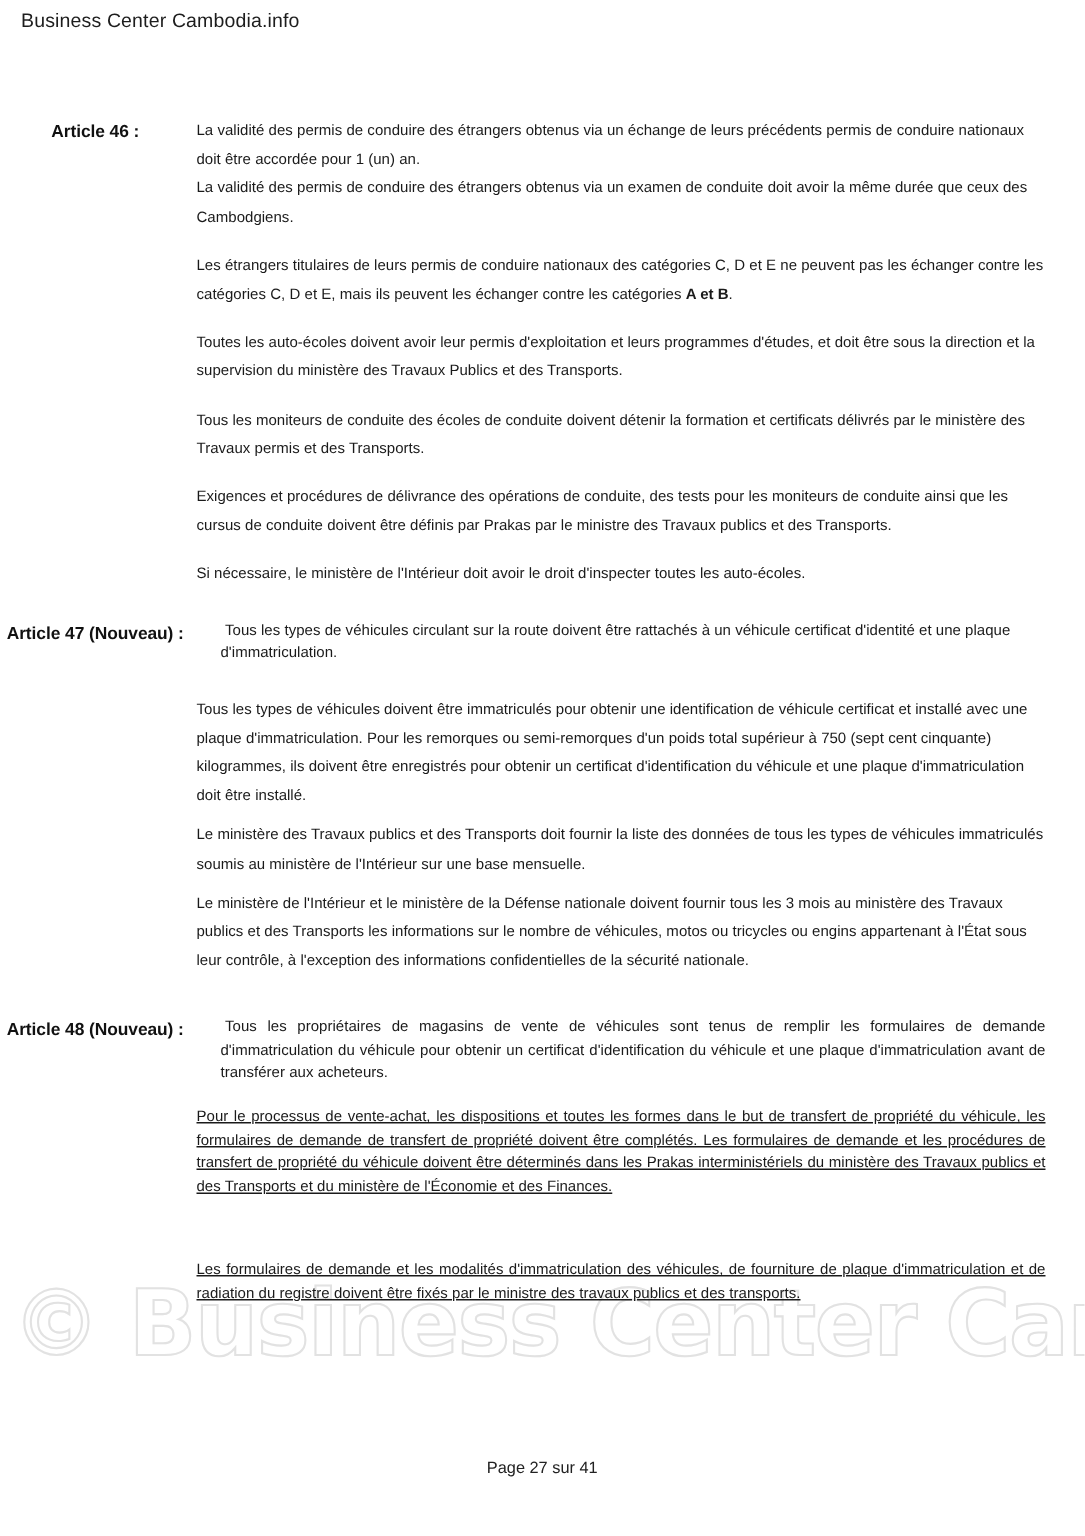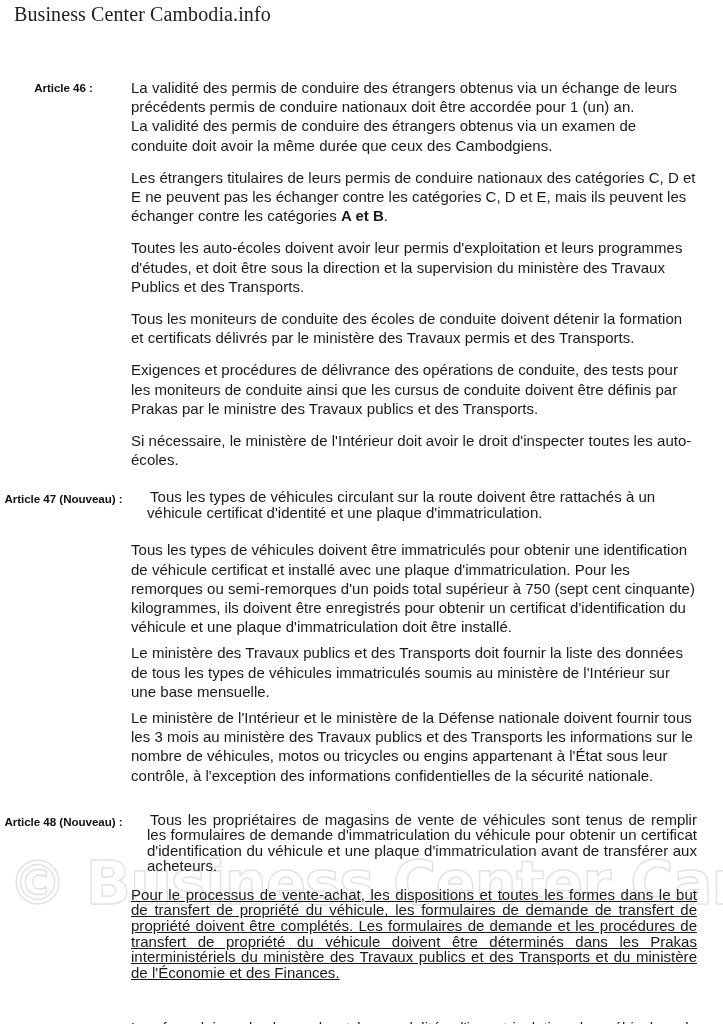--- a/index.html
+++ b/index.html
@@ -46,22 +46,22 @@
     user-select: none;
     pointer-events: none;
     z-index: 0;
   }
 
   
   .doc-header {
     position: absolute;
     left: 14px;
     top: 5px;
-    font-family: Liberation Serif, serif;
-    font-size: 20px;
+    font-family: Liberation Sans, sans-serif;
+    font-size: 13px;
     line-height: 18px;
     color: #1d1d1d;
     letter-spacing: 0.1px;
     z-index: 2;
   }
 
   
   .content {
     position: absolute;
     left: 0;
@@ -90,21 +90,21 @@
     white-space: nowrap;
   }
 
   .art-body {
     margin-left: 131px;
     width: 566px;
   }
 
   p.para {
     margin: 0;
-    font-size: 15px;
+    font-size: 10px;
     line-height: 19.2px;
     color: #1a1a1a;
     text-align: left;
     letter-spacing: 0.02px;
   }
 
   p.para.justify {
     text-align: justify;
     text-justify: inter-word;
   }
@@ -195,14 +195,17 @@
         <div class="gap-md"></div>
         <p class="para tight justify">Pour le processus de vente-achat, les dispositions et toutes les formes dans le but de transfert  de  propriété  du véhicule, les formulaires de demande de transfert de propriété doivent être complétés. Les formulaires de demande et les procédures de transfert de propriété du véhicule doivent être déterminés dans les Prakas interministériels du ministère des Travaux publics et des Transports et du ministère de l'Économie et des Finances.</p>
         <div class="gap-lg"></div>
         <div class="gap-lg"></div>
         <p class="para tight justify">Les formulaires de demande et les modalités d'immatriculation des véhicules, de fourniture de plaque d'immatriculation et de radiation du registre doivent être fixés par le ministre des travaux publics et des transports.</p>
       </div>
     </div>
 
   </div>
 
+  <div class="footer">
+    <span>Page 27 sur 41</span>
+  </div>
 
 </div>
 
 </body></html>

